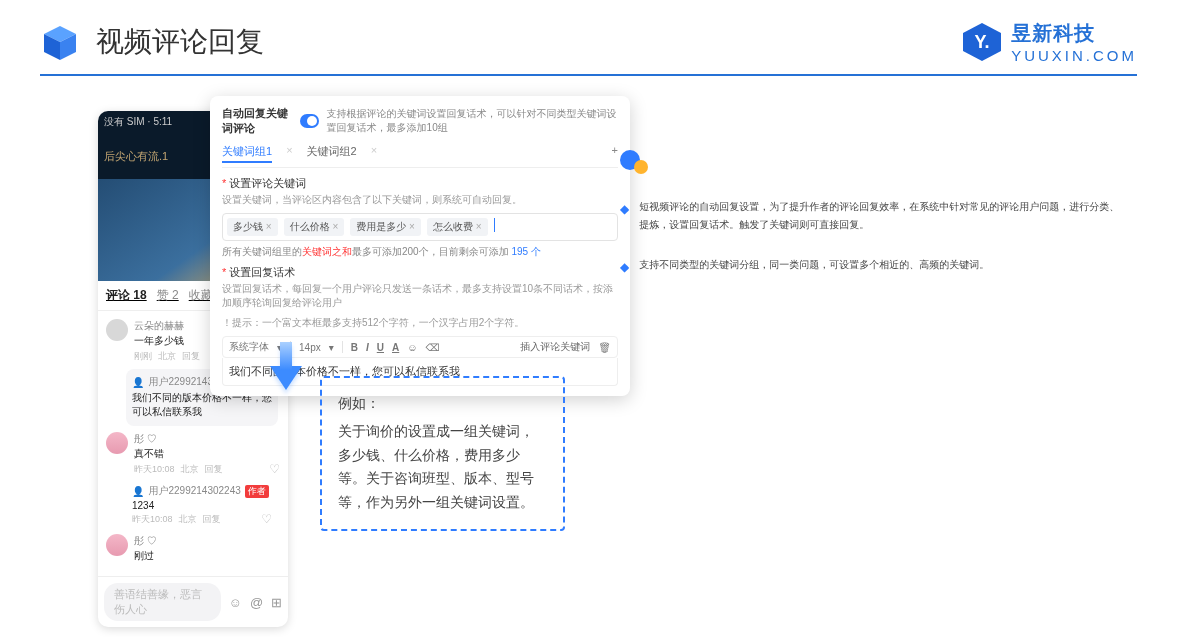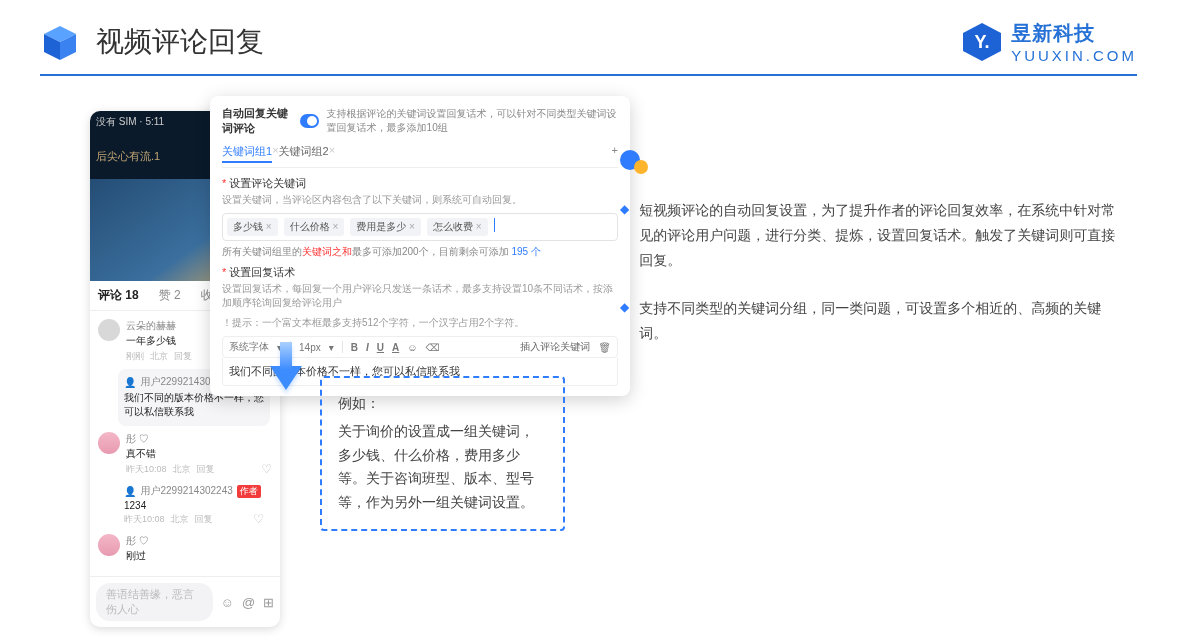--- a/index.html
+++ b/index.html
@@ -13,27 +13,27 @@
   .logo-icon { width: 42px; height: 42px; }
   .logo-text { font-size: 20px; color: #2571d6; font-weight: 600; letter-spacing: 1px; }
   .logo-sub  { font-size: 15px; color: #2571d6; letter-spacing: 3px; }
   .hr { height: 2px; background: #2571d6; margin: 0 40px 20px 40px; }
 
   .stage { position: relative; padding: 0 40px; height: calc(100% - 110px); }
 
   
   .left-zone { position: absolute; left: 90px; top: 0; width: 500px; height: 480px; }
 
-  .phone { position: absolute; left: 0; top: 15px; width: 190px; background: #fff; border-radius: 10px; box-shadow: 0 2px 10px rgba(0,0,0,.15); }
+  .phone { position: absolute; left: 8px; top: 15px; width: 190px; background: #fff; border-radius: 10px; box-shadow: 0 2px 10px rgba(0,0,0,.15); }
   .phone-top { height: 170px; background: #0a1a2a; border-radius: 10px 10px 0 0; color: #fff; position: relative; overflow: hidden; }
   .phone-status { font-size: 10px; color: #ccc; padding: 4px 6px; }
   .phone-capt { position: absolute; right: 8px; top: 36px; font-size: 11px; writing-mode: vertical-rl; color: #9fd2ff; opacity: .7; }
   .phone-capt2 { position: absolute; left: 6px; top: 38px; font-size: 11px; color: #ffd38a; opacity: .75; }
   .phone-img { position: absolute; left: 0; bottom: 0; width: 100%; height: 60%; background: linear-gradient(145deg,#244d74 0%,#3b6f9e 60%,#e6b45f 100%); }
-  .phone-tabs { display: flex; align-items: center; gap: 20px; padding: 6px 8px; font-size: 12px; border-bottom: 1px solid #eee; }
+  .phone-tabs { display: flex; align-items: center; gap: 10px; padding: 6px 8px; font-size: 12px; border-bottom: 1px solid #eee; text-decoration: underline; }
   .phone-tabs .act { font-weight: 600; color: #222; }
   .phone-tabs span { color: #888; }
   .cmt-list { padding: 4px 0 8px 0; }
   .cmt { display: flex; gap: 6px; padding: 4px 8px; }
   .avatar { width: 22px; height: 22px; border-radius: 50%; background: #d8d8d8; flex-shrink: 0; }
   .avatar.pink { background: linear-gradient(#f4b7c8,#e79ab0); }
   .cmt-body { flex: 1; font-size: 10px; }
   .cmt-user { display: flex; align-items: center; gap: 4px; color: #888; font-size: 10px; }
   .author-tag { background: #f23c3c; color: #fff; font-size: 9px; padding: 0 3px; border-radius: 2px; }
   .cmt-text { color: #222; font-size: 10px; margin: 1px 0; }
@@ -44,21 +44,21 @@
   .phone-input { display: flex; align-items: center; gap: 8px; padding: 6px; border-top: 1px solid #eee; font-size: 11px; color: #bbb; }
   .phone-input .field { flex: 1; background: #f3f3f5; border-radius: 14px; padding: 4px 10px; }
   .phone-input .ic { color: #999; font-size: 13px; }
 
   .config { position: absolute; left: 120px; top: 0; width: 420px; background: #fff; border-radius: 8px; box-shadow: 0 4px 18px rgba(0,0,0,.18); padding: 10px 12px; font-size: 11px; color: #555; }
   .cfg-row { display: flex; align-items: center; gap: 8px; margin-bottom: 8px; }
   .cfg-title { color: #333; font-weight: 600; }
   .toggle { width: 26px; height: 14px; border-radius: 8px; background: #2f7cff; position: relative; }
   .toggle::after { content: ""; width: 10px; height: 10px; background: #fff; border-radius: 50%; position: absolute; right: 2px; top: 2px; }
   .cfg-help { color: #888; font-size: 10px; }
-  .kw-tabs { display: flex; border-bottom: 1px solid #eee; padding-bottom: 4px; margin-bottom: 8px; font-size: 11px; }
+  .kw-tabs { display: flex; gap: 14px; border-bottom: 1px solid #eee; padding-bottom: 4px; margin-bottom: 8px; font-size: 11px; }
   .kw-tabs .kt { color: #666; padding-bottom: 2px; }
   .kw-tabs .kt.on { color: #2f7cff; border-bottom: 2px solid #2f7cff; }
   .kw-tabs .plus { margin-left: auto; color: #888; }
   .section-label { font-size: 11px; color: #333; margin: 6px 0 2px 0; }
   .section-label::before { content: "* "; color: #f33; }
   .hint { font-size: 10px; color: #999; margin-bottom: 6px; }
   .kw-box { border: 1px solid #e3e3e3; border-radius: 4px; padding: 4px; display: flex; gap: 6px; flex-wrap: wrap; margin-bottom: 4px; }
   .tag { background: #f1f3f6; color: #555; font-size: 10px; padding: 2px 6px; border-radius: 3px; }
   .tag::after { content: " ×"; color: #aaa; }
   .kw-box .bar { width: 1px; height: 14px; background: #2f7cff; }
@@ -77,21 +77,21 @@
   .example-box { position: absolute; left: 230px; top: 280px; width: 245px; border: 2px dashed #2f7cff; border-radius: 4px; padding: 14px 16px; font-size: 14px; color: #444; line-height: 1.7; }
   .example-box .lead { margin-bottom: 4px; }
 
   
   .right-zone { position: absolute; left: 620px; top: 50px; width: 500px; }
   .rz-head { display: flex; align-items: center; gap: 10px; margin-bottom: 24px; }
   .dot-icon { position: relative; width: 28px; height: 28px; }
   .dot-icon .a { width: 20px; height: 20px; background: #2f7cff; border-radius: 50%; position: absolute; left: 0; top: 4px; }
   .dot-icon .b { width: 14px; height: 14px; background: #ffb42e; border-radius: 50%; position: absolute; right: 0; bottom: 0; }
   .rz-title { font-size: 22px; color: #222; font-weight: 500; }
-  .bullet { display: flex; gap: 10px; margin-bottom: 22px; font-size: 14px; color: #444; line-height: 1.8; }
+  .bullet { display: flex; gap: 10px; margin-bottom: 22px; font-size: 10px; color: #444; line-height: 1.8; }
   .bullet::before { content: "◆"; color: #2f7cff; font-size: 12px; line-height: 1.9; }
   .bullet p { flex: 1; }
 </style>
 </head>
 <body>
 
 <div class="header">
   <div class="header-left">
     <svg class="header-icon" viewBox="0 0 40 40">
       <polygon points="20,4 36,12 20,20 4,12" fill="#5aa2ff"></polygon>

